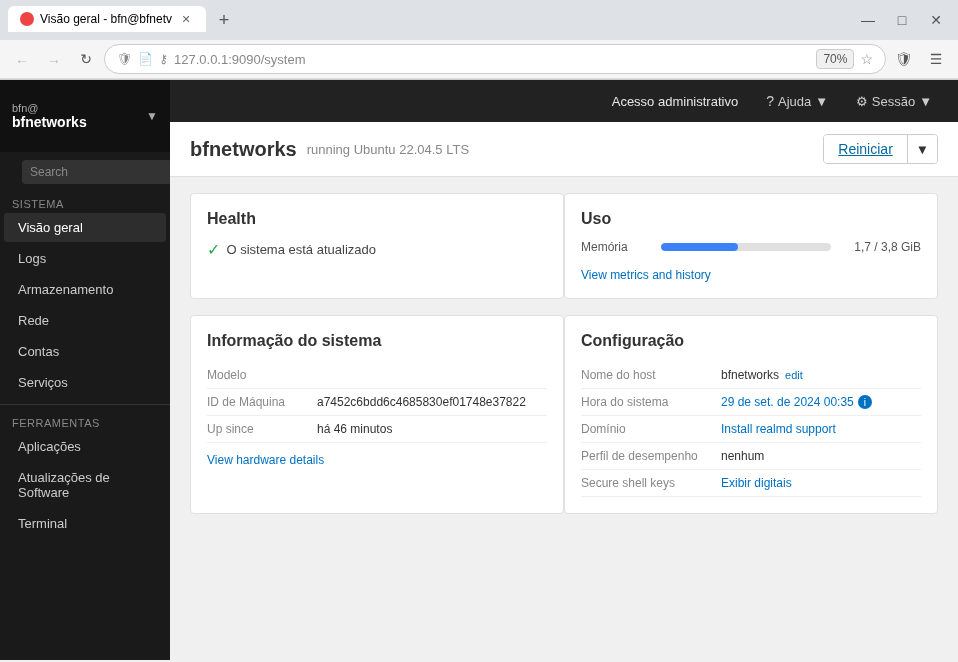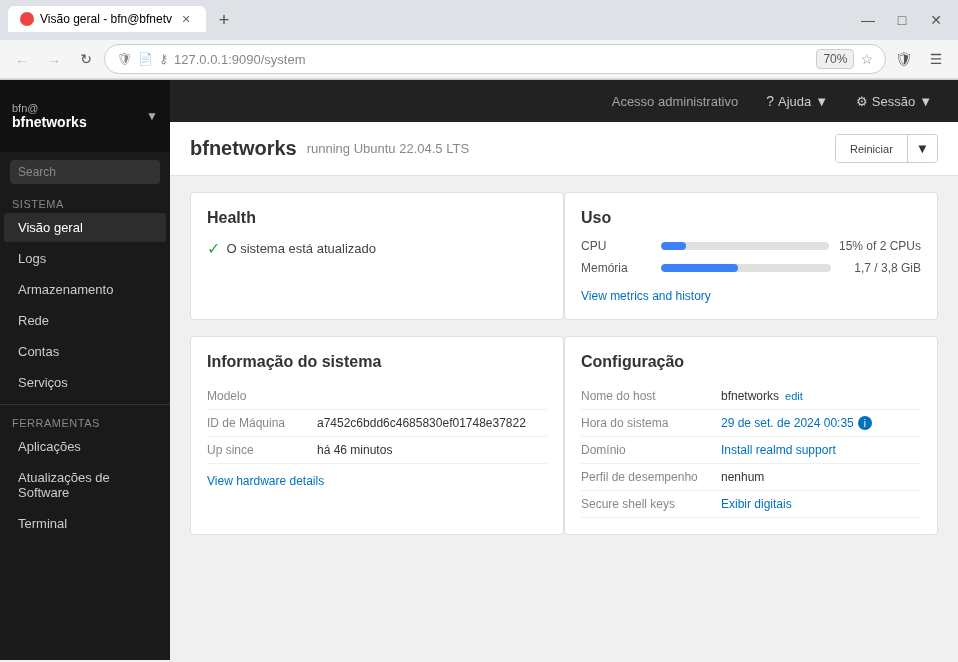--- a/index.html
+++ b/index.html
@@ -26,40 +26,40 @@
     .app { display: flex; height: calc(662px - 82px); }
 
     
     .sidebar { width: 170px; background: #1a1a1a; color: #fff; display: flex; flex-direction: column; overflow-y: auto; flex-shrink: 0; }
     .sidebar-logo { padding: 22px 12px; display: flex; align-items: center; justify-content: space-between; background: #111; }
     .sidebar-logo-text { display: flex; flex-direction: column; }
     .sidebar-logo-user { font-size: 11px; color: #aaa; }
     .sidebar-logo-org { font-size: 14px; font-weight: 600; color: #fff; }
     .sidebar-logo-arrow { color: #aaa; font-size: 12px; }
     .sidebar-search { padding: 8px 10px; }
-    .sidebar-search input { width: 100%; background: #333; border: none; border-radius: 4px; padding: 5px 8px; color: #fff; font-size: 12px; outline: none; }
+    .sidebar-search input { width: 100%; background: #333; border: none; border-radius: 4px; padding: 5px 8px; color: #fff; font-size: 12px; outline: none; margin-left: 12px; }
     .sidebar-search input::placeholder { color: #888; }
     .sidebar-section { padding: 6px 12px 2px; font-size: 11px; color: #888; text-transform: uppercase; letter-spacing: 0.5px; }
     .sidebar-item { padding: 7px 14px; cursor: pointer; color: #ccc; font-size: 13px; border-radius: 3px; margin: 1px 4px; }
     .sidebar-item.active { background: #2d2d2d; color: #fff; }
     .sidebar-divider { height: 1px; background: #333; margin: 6px 0; }
 
     
     .topbar { background: #222; color: #fff; display: flex; align-items: center; justify-content: flex-end; padding: 0 16px; height: 42px; gap: 8px; }
     .topbar-item { display: flex; align-items: center; gap: 4px; padding: 6px 10px; cursor: pointer; border-radius: 4px; color: #ccc; font-size: 13px; }
-    .topbar-admin { color: #a3a3a3; }
+    .topbar-admin { color: #e5e5e5; }
 
     
     .main { flex: 1; display: flex; flex-direction: column; overflow-y: auto; }
     .page-header { display: flex; align-items: center; justify-content: space-between; padding: 12px 20px; background: #fff; border-bottom: 1px solid #e0e0e0; }
     .page-title-area { display: flex; align-items: center; gap: 10px; }
     .page-brand { font-size: 20px; font-weight: 600; color: #333; }
     .page-subtitle { font-size: 13px; color: #888; }
     .restart-btn-group { display: flex; align-items: stretch; border: 1px solid #ccc; border-radius: 4px; overflow: hidden; }
-    .restart-btn { padding: 6px 14px; background: #fff; border: none; cursor: pointer; font-size: 11px; color: #404040; }
+    .restart-btn { padding: 6px 14px; background: #fff; border: none; cursor: pointer; font-size: 14px; color: #0369a1; text-decoration: underline; }
     .restart-btn-arrow { padding: 6px 8px; background: #fff; border: none; border-left: 1px solid #ccc; cursor: pointer; color: #333; }
 
     .page-content { padding: 16px 20px; flex: 1; background: #f0f0f0; }
     .cards-row { display: flex; margin-bottom: 16px; }
     .card { background: #fff; border-radius: 4px; border: 1px solid #e0e0e0; padding: 16px; flex: 1; }
     .card-title { font-size: 16px; font-weight: 600; color: #333; margin-bottom: 12px; }
 
     
     .health-status { display: flex; align-items: center; gap: 6px; color: #444; font-size: 13px; }
     .health-check { color: #28a745; font-size: 16px; }
@@ -189,27 +189,20 @@
           <div class="card-title">Health</div>
           <div class="health-status">
             <span class="health-check">✓</span>
             <span>O sistema está atualizado</span>
           </div>
         </div>
 
         <div class="card">
           <div class="card-title">Uso</div>
           <div class="uso-row">
-            <span class="uso-label">CPU</span>
-            <div class="uso-bar-container">
-              <div class="uso-bar" style="width:15%"></div>
-            </div>
-            <span class="uso-value">15% of 2 CPUs</span>
-          </div>
-          <div class="uso-row">
             <span class="uso-label">Memória</span>
             <div class="uso-bar-container">
               <div class="uso-bar" style="width:45%"></div>
             </div>
             <span class="uso-value">1,7 / 3,8 GiB</span>
           </div>
           <a class="uso-link">View metrics and history</a>
         </div>
       </div>
 

